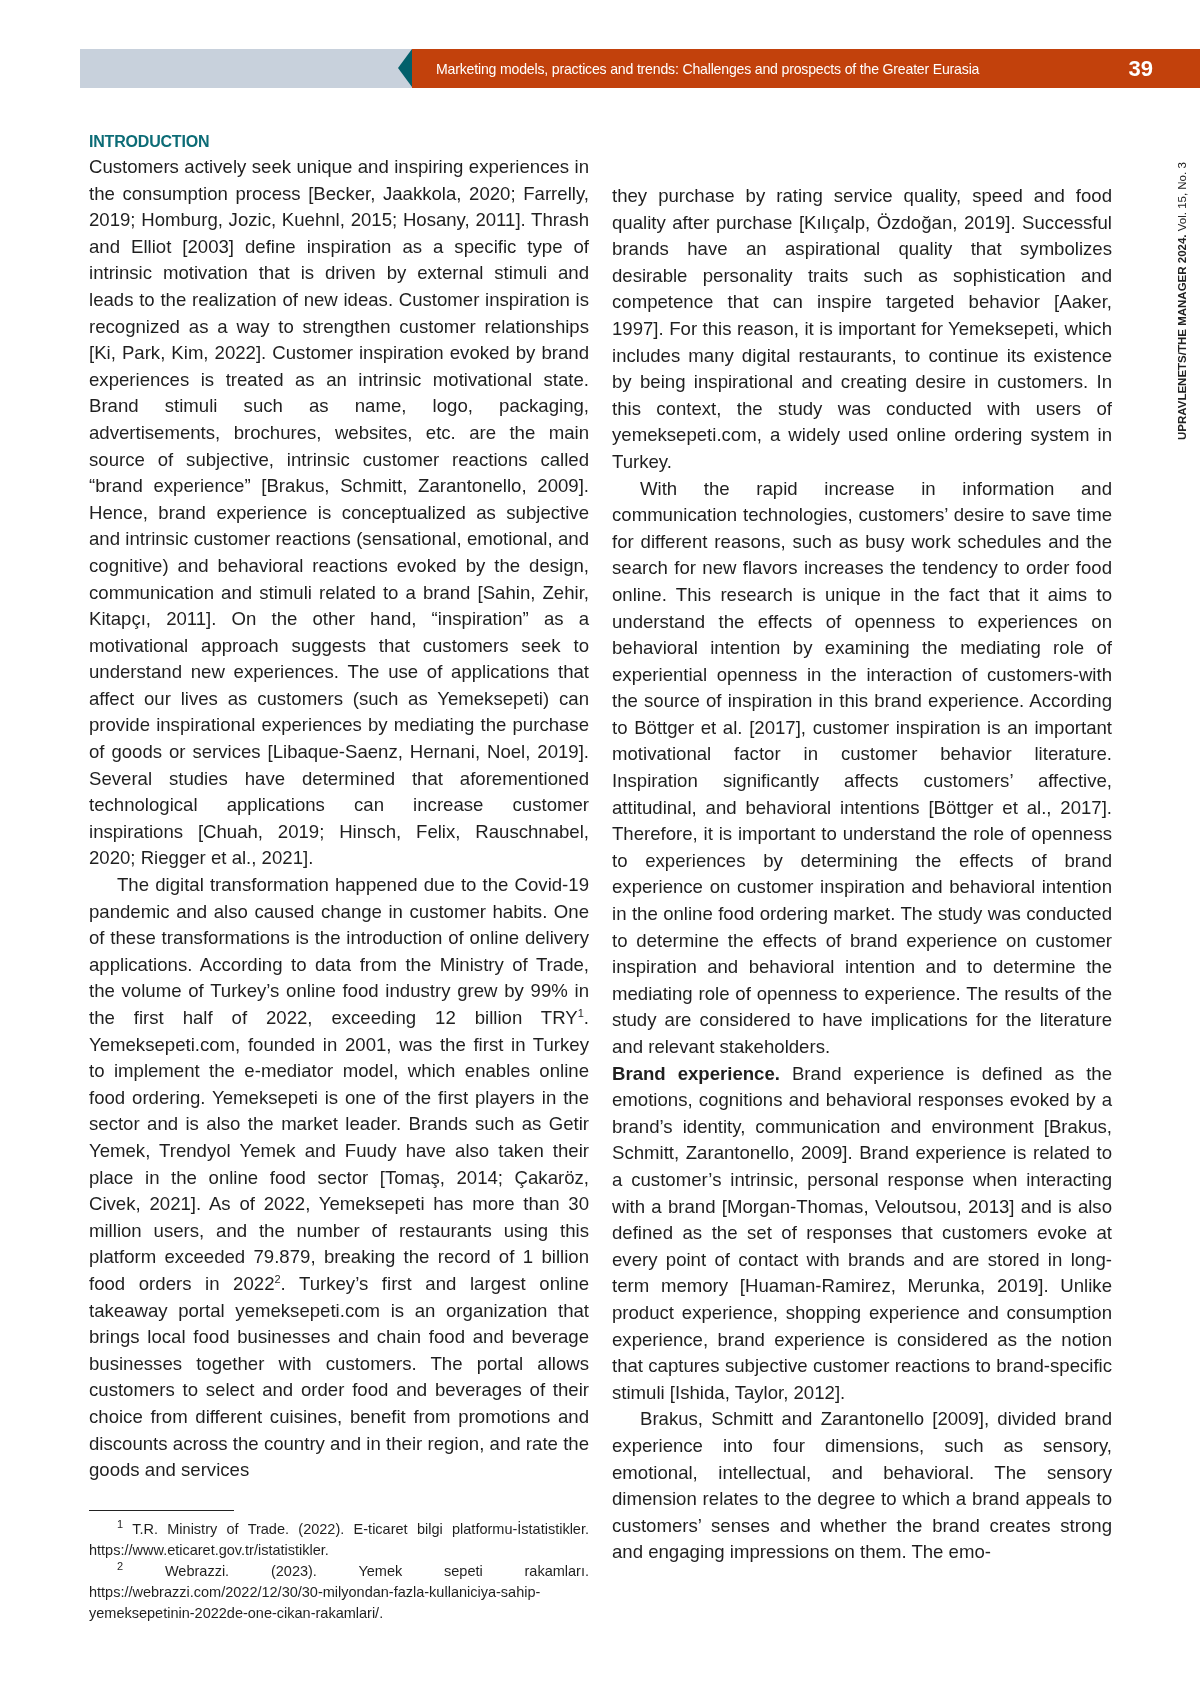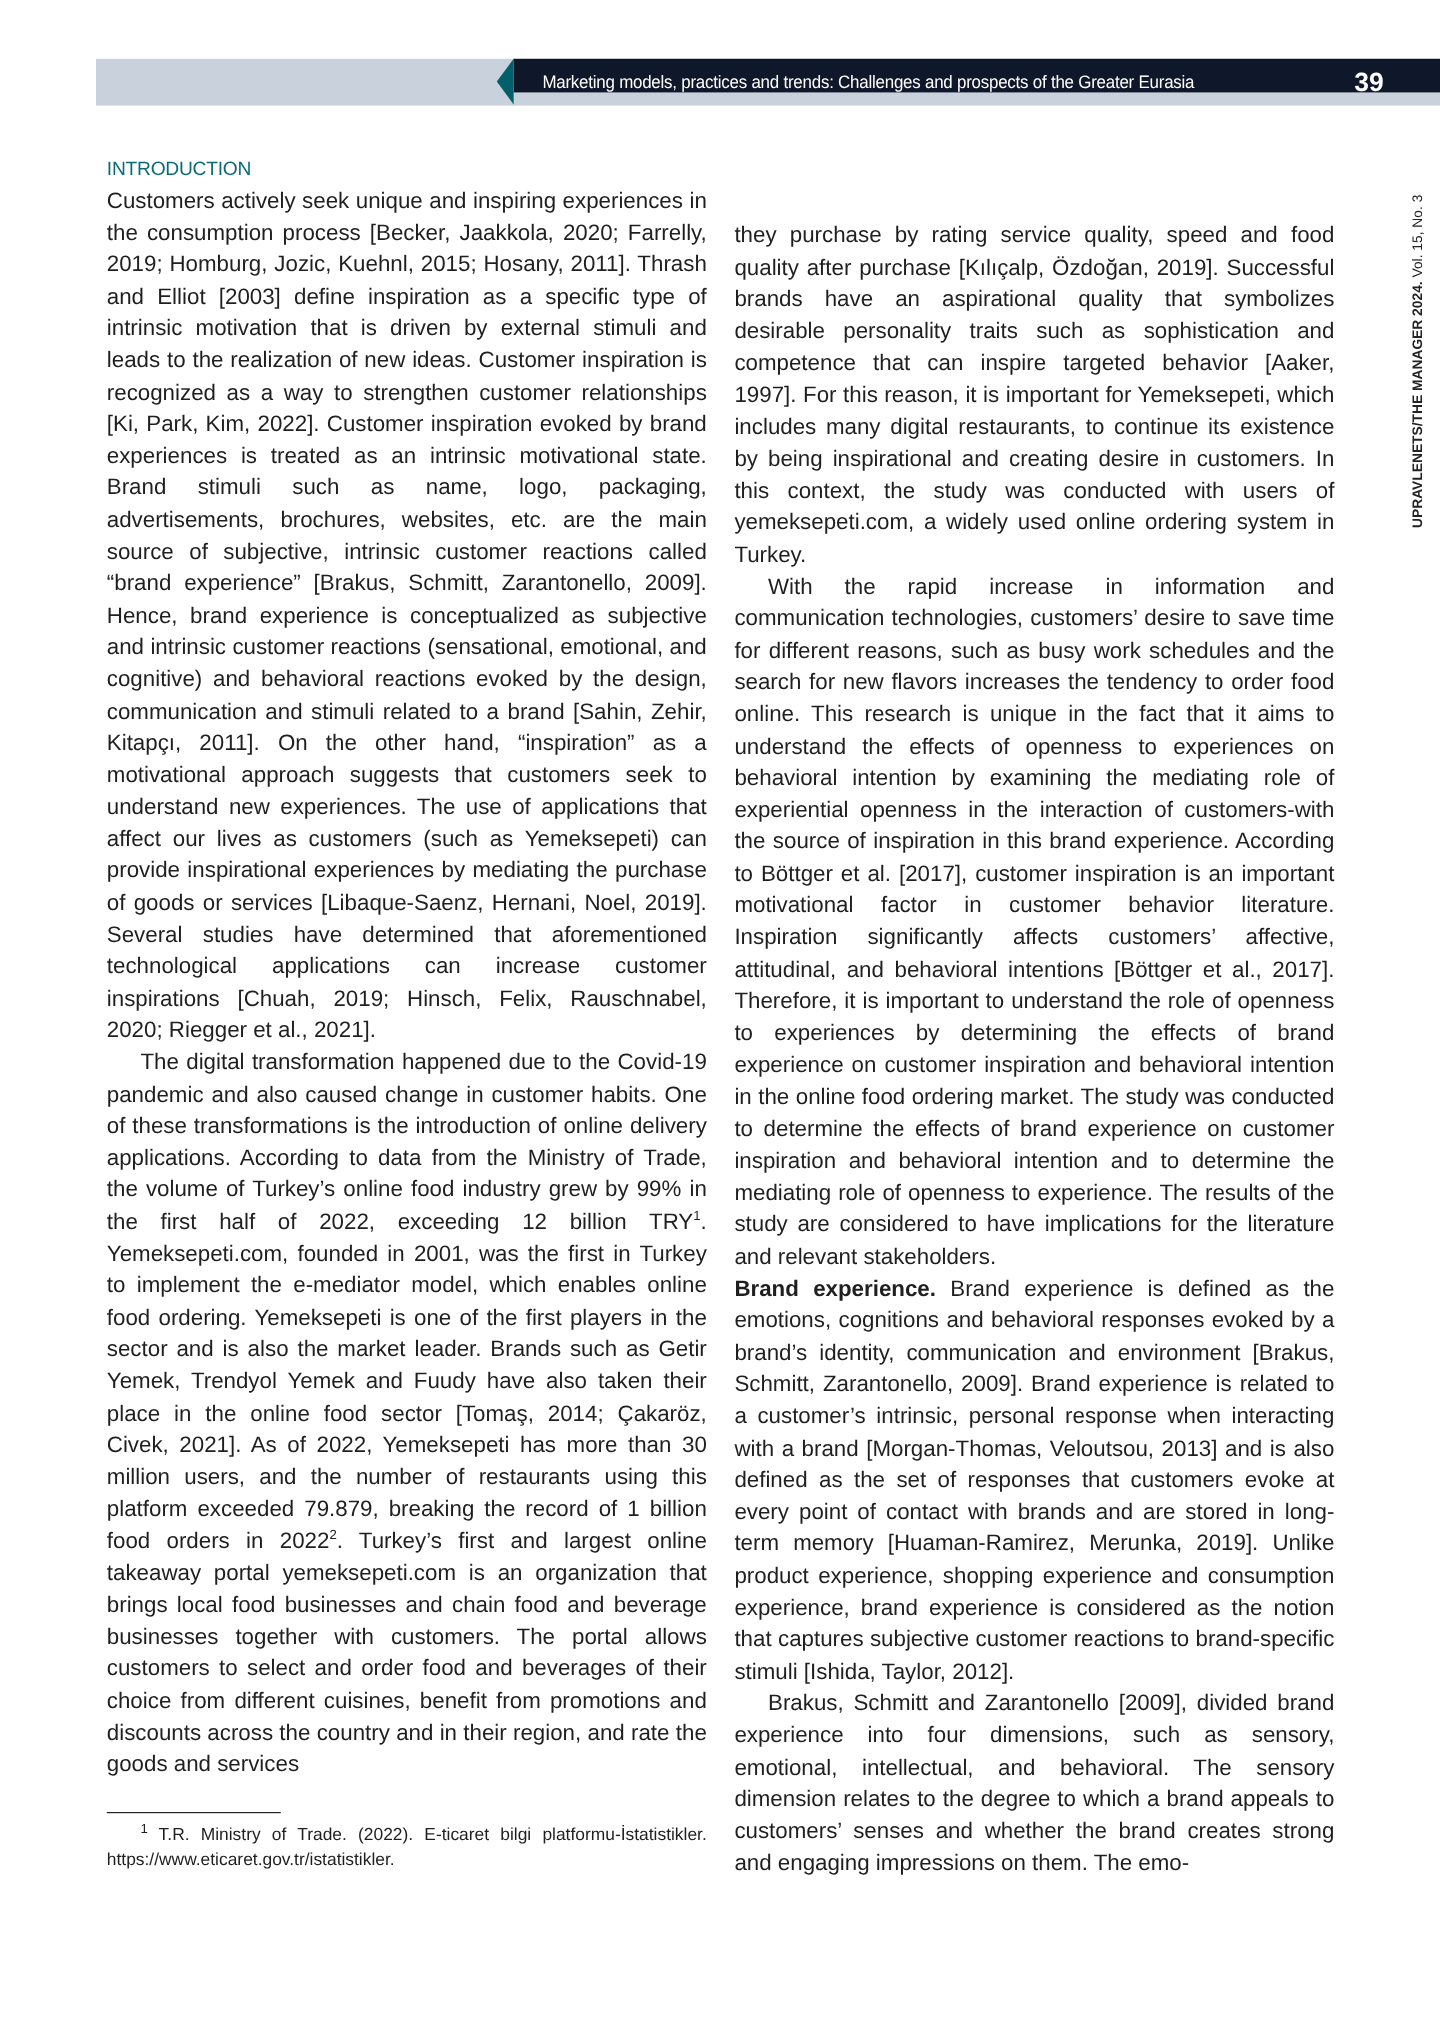--- a/index.html
+++ b/index.html
@@ -1,36 +1,36 @@
 <!DOCTYPE html>
 <html><head>
 <meta charset="utf-8">
 <style>
   html, body { margin: 0; padding: 0; background: #ffffff; }
   body { width: 1200px; height: 1697px; position: relative; overflow: hidden;
          font-family: "Liberation Sans", "DejaVu Sans", sans-serif; color: #1f1f1f; }
 
   .header-bar { position: absolute; top: 49px; left: 80px; width: 1120px; height: 39px; background: #c8d1dc; }
-  .header-teal { position: absolute; top: 49px; left: 428px; right: 0; height: 28px; background: #0f172a; }
+  .header-teal { position: absolute; top: 49px; left: 412px; right: 0; height: 39px; background: #c2410c; }
   .header-teal::before { content: ""; position: absolute; left: -14px; top: 0; width: 0; height: 0;
       border-top: 19.5px solid transparent; border-bottom: 19.5px solid transparent; border-right: 14px solid #02606b; }
   .header-title { position: absolute; left: 24px; top: 0; line-height: 39px; color: #ffffff;
       font-family: "Liberation Sans", sans-serif; font-size: 15px; letter-spacing: -0.2px; transform: scaleX(0.94); transform-origin: left center; white-space: nowrap; }
   .page-number { position: absolute; right: 47px; top: 0; line-height: 39px; color: #ffffff;
       font-weight: bold; font-size: 22px; }
 
   .side-label { position: absolute; left: 1176px; top: 440px; transform-origin: left top; transform: rotate(-90deg);
       white-space: nowrap; font-size: 11.5px; color: #222; }
   .side-label b { font-weight: bold; }
 
   .column { position: absolute; top: 130px; width: 500px; font-size: 18.6px; line-height: 26.6px; }
   .col-left { left: 89px; }
   .col-right { left: 612px; top: 155px; margin-top: 28px; }
 
-  .heading { color: #0c6c76; font-weight: normal; font-size: 16px; letter-spacing: -0.2px; line-height: 24px; }
+  .heading { color: #0c6c76; font-weight: bold; font-size: 16px; letter-spacing: -0.2px; line-height: 24px; }
   p { margin: 0; text-align: justify; text-align-last: left; hyphens: manual; }
   p.indent { text-indent: 28px; }
   sup { font-size: 11px; line-height: 0; vertical-align: super; }
   .lead { font-weight: bold; }
 
   .footnote-rule { width: 145px; height: 0; border-top: 1.5px solid #222; margin: 26px 0 8px 0; }
   .footnote { font-size: 14.5px; line-height: 21px; text-align: justify; }
   .footnote.indent { text-indent: 28px; }
   .lit-heading { margin-top: 28px; }
 </style>
@@ -48,20 +48,21 @@
   <span>Vol. 15, No. 3</span>
 </div>
 
 <div class="column col-left">
   <div class="heading">INTRODUCTION</div>
   <p>Customers actively seek unique and inspiring experiences in the consumption process [Becker, Jaakkola, 2020; Farrelly, 2019; Homburg, Jozic, Kuehnl, 2015; Hosany, 2011]. Thrash and Elliot [2003] define inspiration as a specific type of intrinsic motivation that is driven by external stimuli and leads to the realization of new ideas. Customer inspiration is recognized as a way to strengthen customer relationships [Ki, Park, Kim, 2022]. Customer inspiration evoked by brand experiences is treated as an intrinsic motivational state. Brand stimuli such as name, logo, packaging, advertisements, brochures, websites, etc. are the main source of subjective, intrinsic customer reactions called “brand experience” [Brakus, Schmitt, Zarantonello, 2009]. Hence, brand experience is conceptualized as subjective and intrinsic customer reactions (sensational, emotional, and cognitive) and behavioral reactions evoked by the design, communication and stimuli related to a brand [Sahin, Zehir, Kitapçı, 2011]. On the other hand, “inspiration” as a motivational approach suggests that customers seek to understand new experiences. The use of applications that affect our lives as customers (such as Yemeksepeti) can provide inspirational experiences by mediating the purchase of goods or services [Libaque-Saenz, Hernani, Noel, 2019]. Several studies have determined that aforementioned technological applications can increase customer inspirations [Chuah, 2019; Hinsch, Felix, Rauschnabel, 2020; Riegger et al., 2021].</p>
   <p class="indent"><span>The digital transformation happened due to the Covid-19 pandemic and also caused change in customer habits. One of these transformations is the introduction of online delivery applications. According to data from the Ministry of Trade, the volume of Turkey’s online food industry grew by 99% in the first half of 2022, exceeding 12 billion TRY</span><sup>1</sup><span>. Yemeksepeti.com, founded in 2001, was the first in Turkey to implement the e-mediator model, which enables online food ordering. Yemeksepeti is one of the first players in the sector and is also the market leader. Brands such as Getir Yemek, Trendyol Yemek and Fuudy have also taken their place in the online food sector [Tomaş, 2014; Çakaröz, Civek, 2021]. As of 2022, Yemeksepeti has more than 30 million users, and the number of restaurants using this platform exceeded 79.879, breaking the record of 1 billion food orders in 2022</span><sup>2</sup><span>. Turkey’s first and largest online takeaway portal yemeksepeti.com is an organization that brings local food businesses and chain food and beverage businesses together with customers. The portal allows customers to select and order food and beverages of their choice from different cuisines, benefit from promotions and discounts across the country and in their region, and rate the goods and services</span></p>
 
   <div class="footnote-rule"></div>
   <p class="footnote indent"><sup>1</sup><span> T.R. Ministry of Trade. (2022). E-ticaret bilgi platformu-İstatistikler. https://www.eticaret.gov.tr/istatistikler.</span></p>
+  <p class="footnote indent"><sup>2</sup><span> Webrazzi. (2023). Yemek sepeti rakamları. https://webrazzi.com/2022/12/30/30-milyondan-fazla-kullaniciya-sahip-yemeksepetinin-2022de-one-cikan-rakamlari/.</span></p>
 </div>
 
 <div class="column col-right">
   <p>they purchase by rating service quality, speed and food quality after purchase [Kılıçalp, Özdoğan, 2019]. Successful brands have an aspirational quality that symbolizes desirable personality traits such as sophistication and competence that can inspire targeted behavior [Aaker, 1997]. For this reason, it is important for Yemeksepeti, which includes many digital restaurants, to continue its existence by being inspirational and creating desire in customers. In this context, the study was conducted with users of yemeksepeti.com, a widely used online ordering system in Turkey.</p>
   <p class="indent">With the rapid increase in information and communication technologies, customers’ desire to save time for different reasons, such as busy work schedules and the search for new flavors increases the tendency to order food online. This research is unique in the fact that it aims to understand the effects of openness to experiences on behavioral intention by examining the mediating role of experiential openness in the interaction of customers-with the source of inspiration in this brand experience. According to Böttger et al. [2017], customer inspiration is an important motivational factor in customer behavior literature. Inspiration significantly affects customers’ affective, attitudinal, and behavioral intentions [Böttger et al., 2017]. Therefore, it is important to understand the role of openness to experiences by determining the effects of brand experience on customer inspiration and behavioral intention in the online food ordering market. The study was conducted to determine the effects of brand experience on customer inspiration and behavioral intention and to determine the mediating role of openness to experience. The results of the study are considered to have implications for the literature and relevant stakeholders.</p>
 
   <p><span class="lead">Brand experience.</span><span> Brand experience is defined as the emotions, cognitions and behavioral responses evoked by a brand’s identity, communication and environment [Brakus, Schmitt, Zarantonello, 2009]. Brand experience is related to a customer’s intrinsic, personal response when interacting with a brand [Morgan-Thomas, Veloutsou, 2013] and is also defined as the set of responses that customers evoke at every point of contact with brands and are stored in long-term memory [Huaman-Ramirez, Merunka, 2019]. Unlike product experience, shopping experience and consumption experience, brand experience is considered as the notion that captures subjective customer reactions to brand-specific stimuli [Ishida, Taylor, 2012].</span></p>
   <p class="indent">Brakus, Schmitt and Zarantonello [2009], divided brand experience into four dimensions, such as sensory, emotional, intellectual, and behavioral. The sensory dimension relates to the degree to which a brand appeals to customers’ senses and whether the brand creates strong and engaging impressions on them. The emo-</p>
 </div>
 

